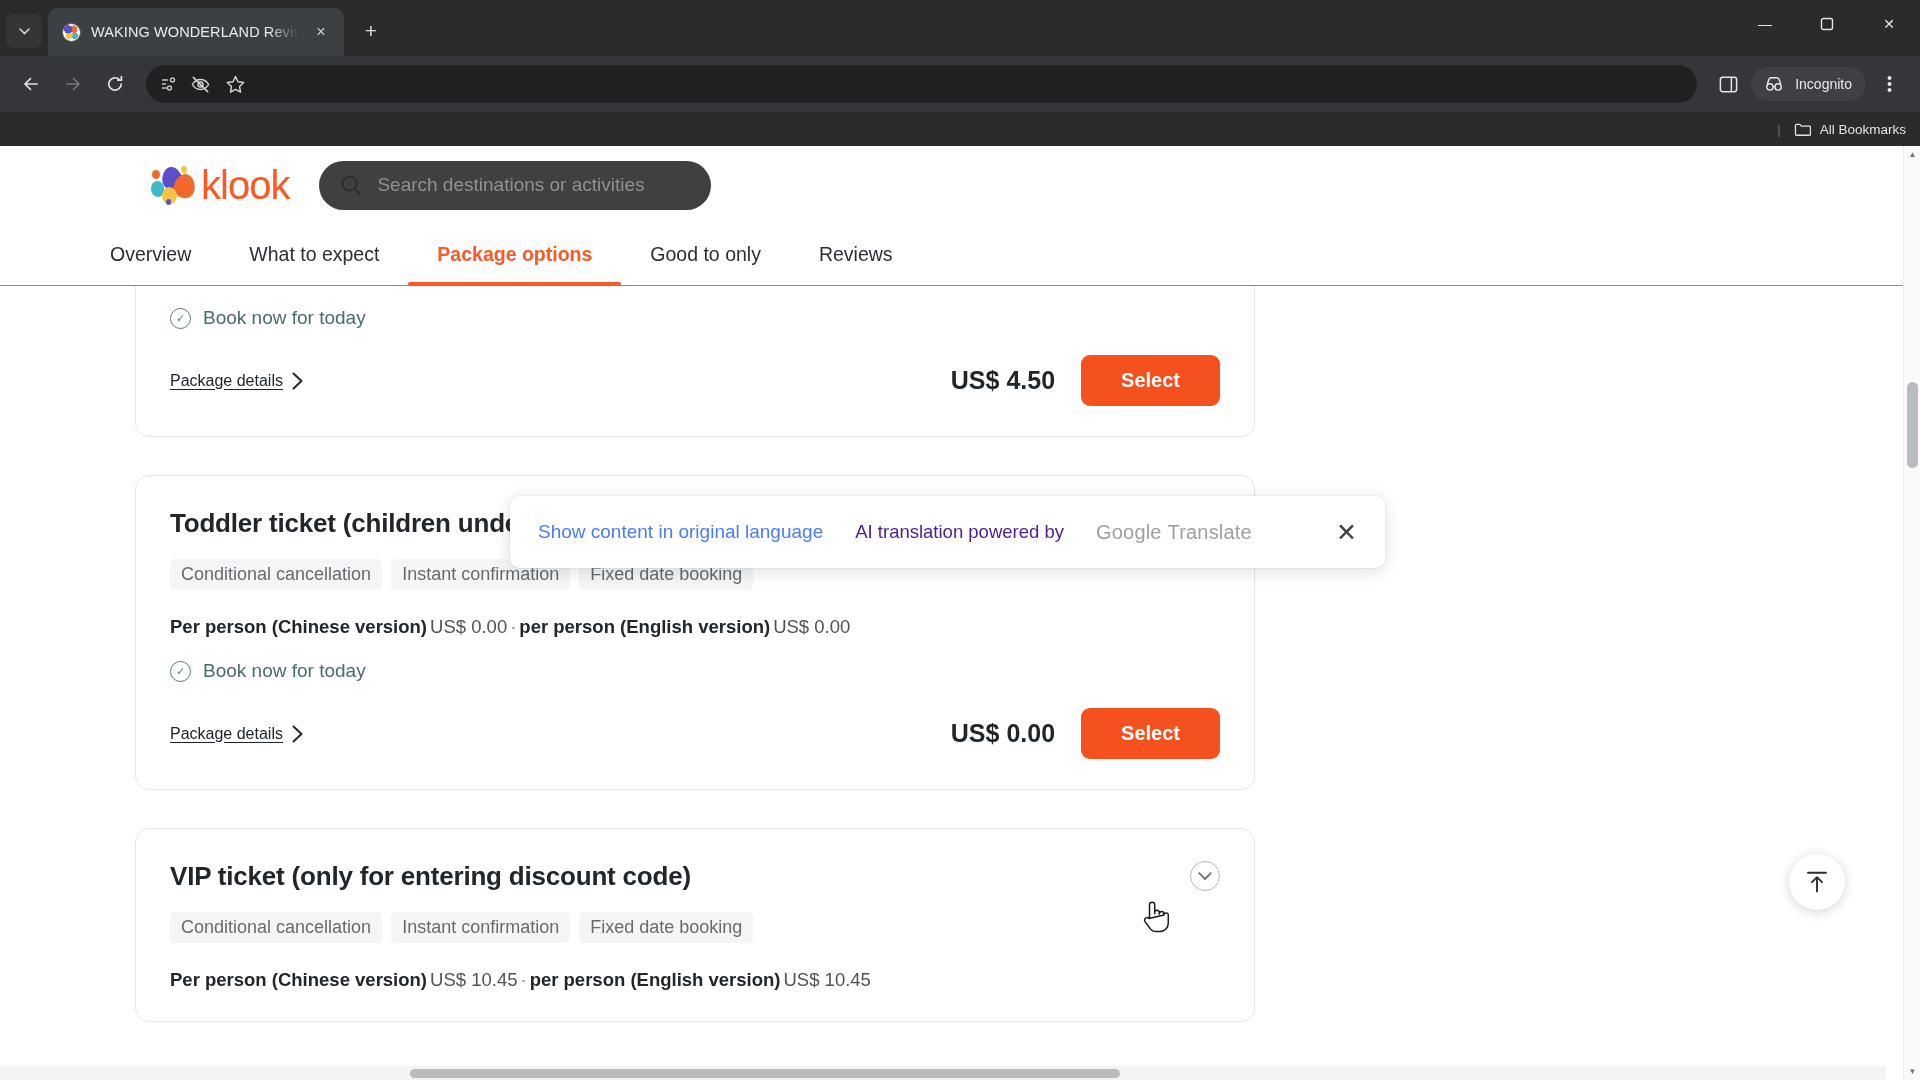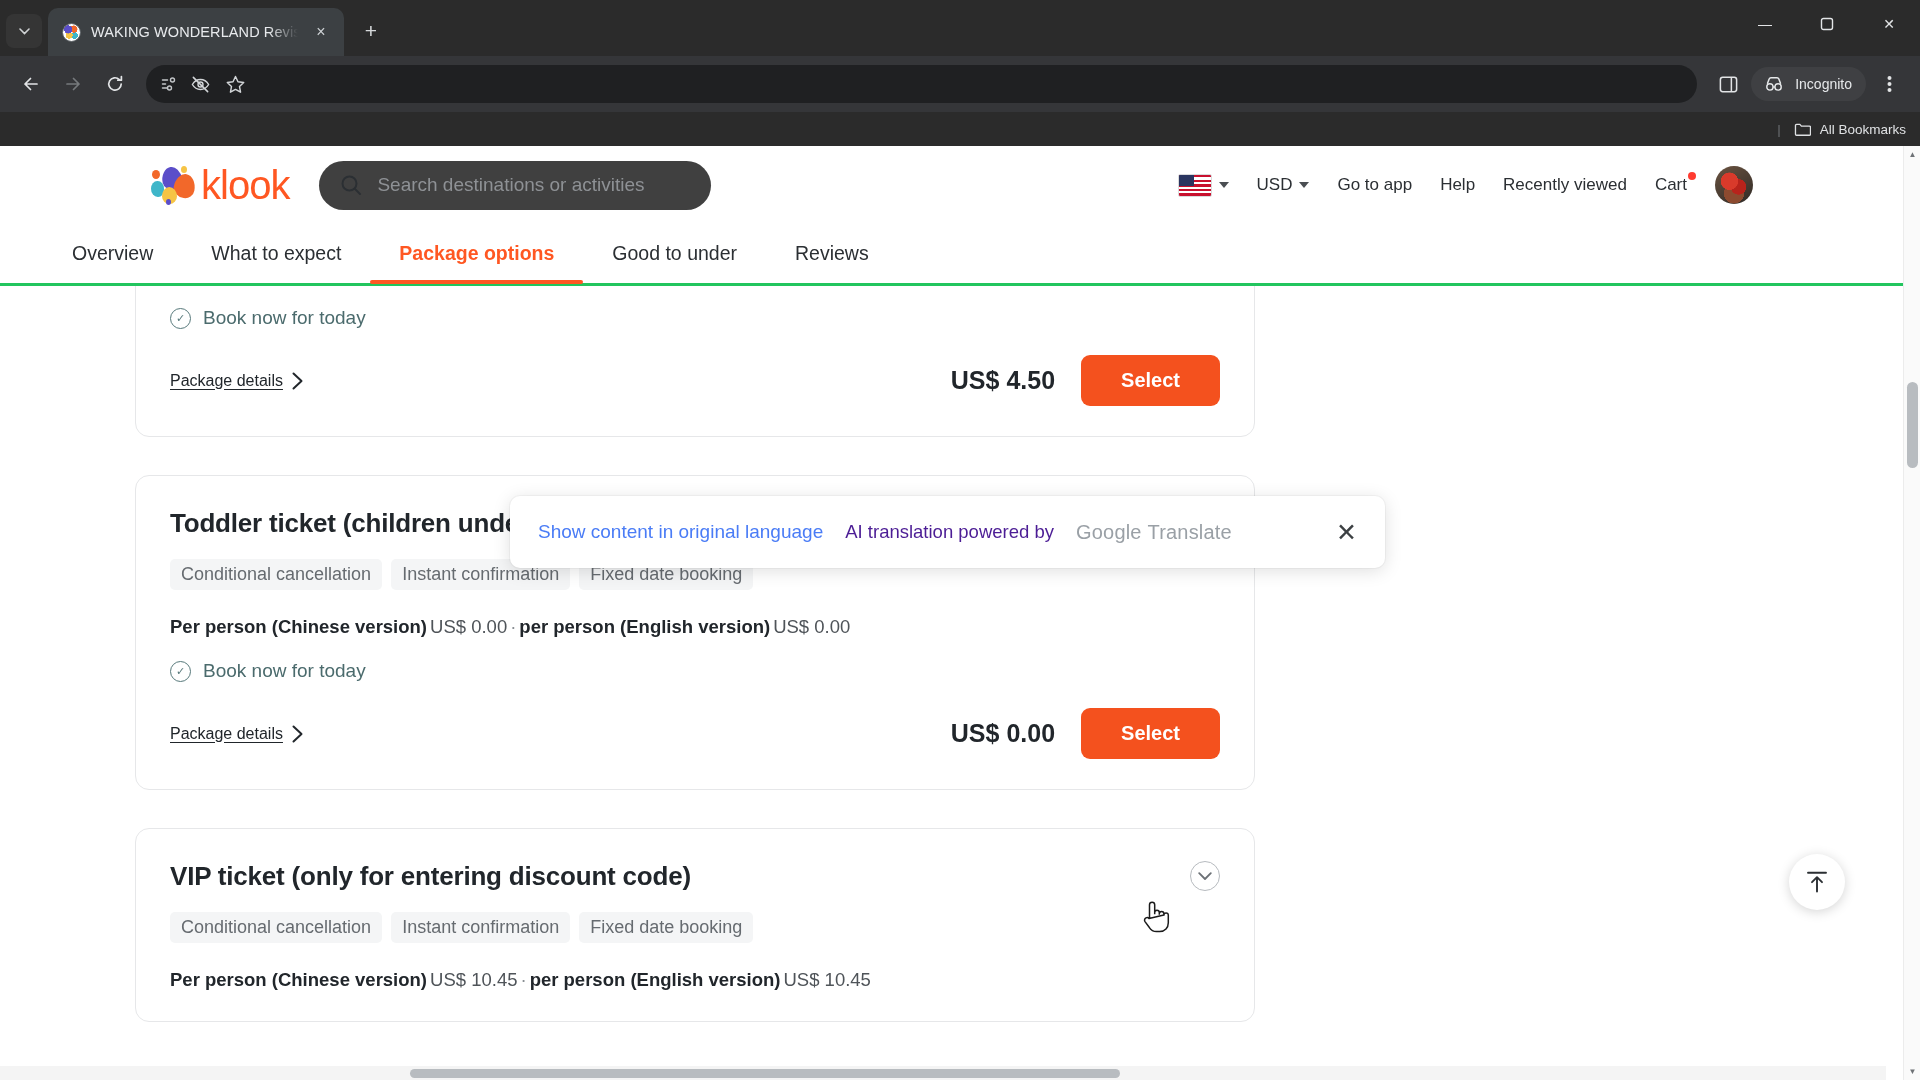--- a/index.html
+++ b/index.html
@@ -132,22 +132,22 @@
   .avatar {
     width: 38px; height: 38px; border-radius: 50%; overflow: hidden;
     background:
       radial-gradient(circle at 38% 40%, #d93a2b 0 26%, transparent 27%),
       radial-gradient(circle at 62% 55%, #b8231b 0 24%, transparent 25%),
       radial-gradient(circle at 50% 72%, #8c4a2f 0 30%, transparent 31%),
       linear-gradient(150deg, #6b5340, #2f2a26);
   }
 
   .navtabs {
-    height: 62px; display: flex; align-items: stretch; padding-left: 72px;
-    border-bottom: 3px solid #22c55e; gap: 0; background: #fff;
+    height: 62px; display: flex; align-items: stretch; padding-left: 110px;
+    border-bottom: 1px solid #22c55e; gap: 0; background: #fff;
   }
   .navtab {
     display: flex; align-items: center; padding: 0 29px; font-size: 19.5px; color: #2b2f33;
     position: relative; white-space: nowrap;
   }
   .navtab:first-child { padding-left: 0; padding-right: 29px; }
   .navtab.active { color: #ff5722; font-weight: 700; }
   .navtab.active::after {
     content: ""; position: absolute; left: 0; right: 0; bottom: -1px; height: 4px; background: #ff5722; border-radius: 2px;
   }
@@ -189,21 +189,21 @@
   .price-big { margin-left: auto; font-size: 25px; font-weight: 700; color: #21262b; margin-right: 26px; }
   .select-btn {
     background: #f4511e; color: #fff; font-size: 20px; font-weight: 600;
     border-radius: 9px; padding: 14px 40px; border: none; white-space: nowrap;
   }
 
   
   .translate-banner {
     position: absolute; left: 510px; top: 350px; width: 875px; height: 72px;
     background: #fff; border-radius: 10px; box-shadow: 0 3px 18px rgba(0,0,0,.13), 0 0 0 1px rgba(0,0,0,.03);
-    display: flex; align-items: center; padding: 0 28px; gap: 22px; z-index: 40;
+    display: flex; align-items: center; padding: 0 28px; gap: 32px; z-index: 40;
   }
   .tb-link { color: #4a7cf6; font-size: 19px; }
   .tb-text { color: #4c1d95; font-size: 18.5px; }
   .tb-google { color: #9aa0a6; font-size: 20px; font-weight: 500; letter-spacing: .2px; }
   .tb-google .g2 { color: #9aa0a6; font-weight: 400; }
   .tb-close { margin-left: auto; color: #3c4043; font-size: 25px; line-height: 1; }
 
   
   .fab {
     position: absolute; right: 58px; top: 708px; width: 56px; height: 56px; border-radius: 50%;
@@ -341,45 +341,27 @@
         </div>
 
         <div class="searchbox">
           <svg width="24" height="24" viewBox="0 0 24 24">
             <circle cx="10.5" cy="10.5" r="7" stroke="#2b2f33" stroke-width="2" fill="none"></circle>
             <path d="M15.8 15.8L21 21" stroke="#2b2f33" stroke-width="2" stroke-linecap="round"></path>
           </svg>
           <span class="ph">Search destinations or activities</span>
         </div>
 
-        <div class="hdr-right">
-          <div class="hdr-item">
-            <span class="flag"></span>
-            <span class="caret"></span>
-          </div>
-          <div class="hdr-item">
-            <span>USD</span>
-            <span class="caret"></span>
-          </div>
-          <div class="hdr-item">Go to app</div>
-          <div class="hdr-item">Help</div>
-          <div class="hdr-item">Recently viewed</div>
-          <div class="hdr-item cart-wrap">
-            <span>Cart</span>
-            <span class="cart-dot"></span>
-          </div>
-          <div class="avatar"></div>
-        </div>
       </div>
 
       <div class="navtabs">
         <div class="navtab">Overview</div>
         <div class="navtab">What to expect</div>
         <div class="navtab active">Package options</div>
-        <div class="navtab">Good to under</div>
+        <div class="navtab">Good to only</div>
         <div class="navtab">Reviews</div>
       </div>
 
       <div class="content">
 
         <div class="card clipped-top" style="margin-top:-66px; padding-top:86px;">
           <div class="booknow" style="margin-top:0;">
             <span class="check-ic">✓</span>
             <span>Book now for today</span>
           </div>

